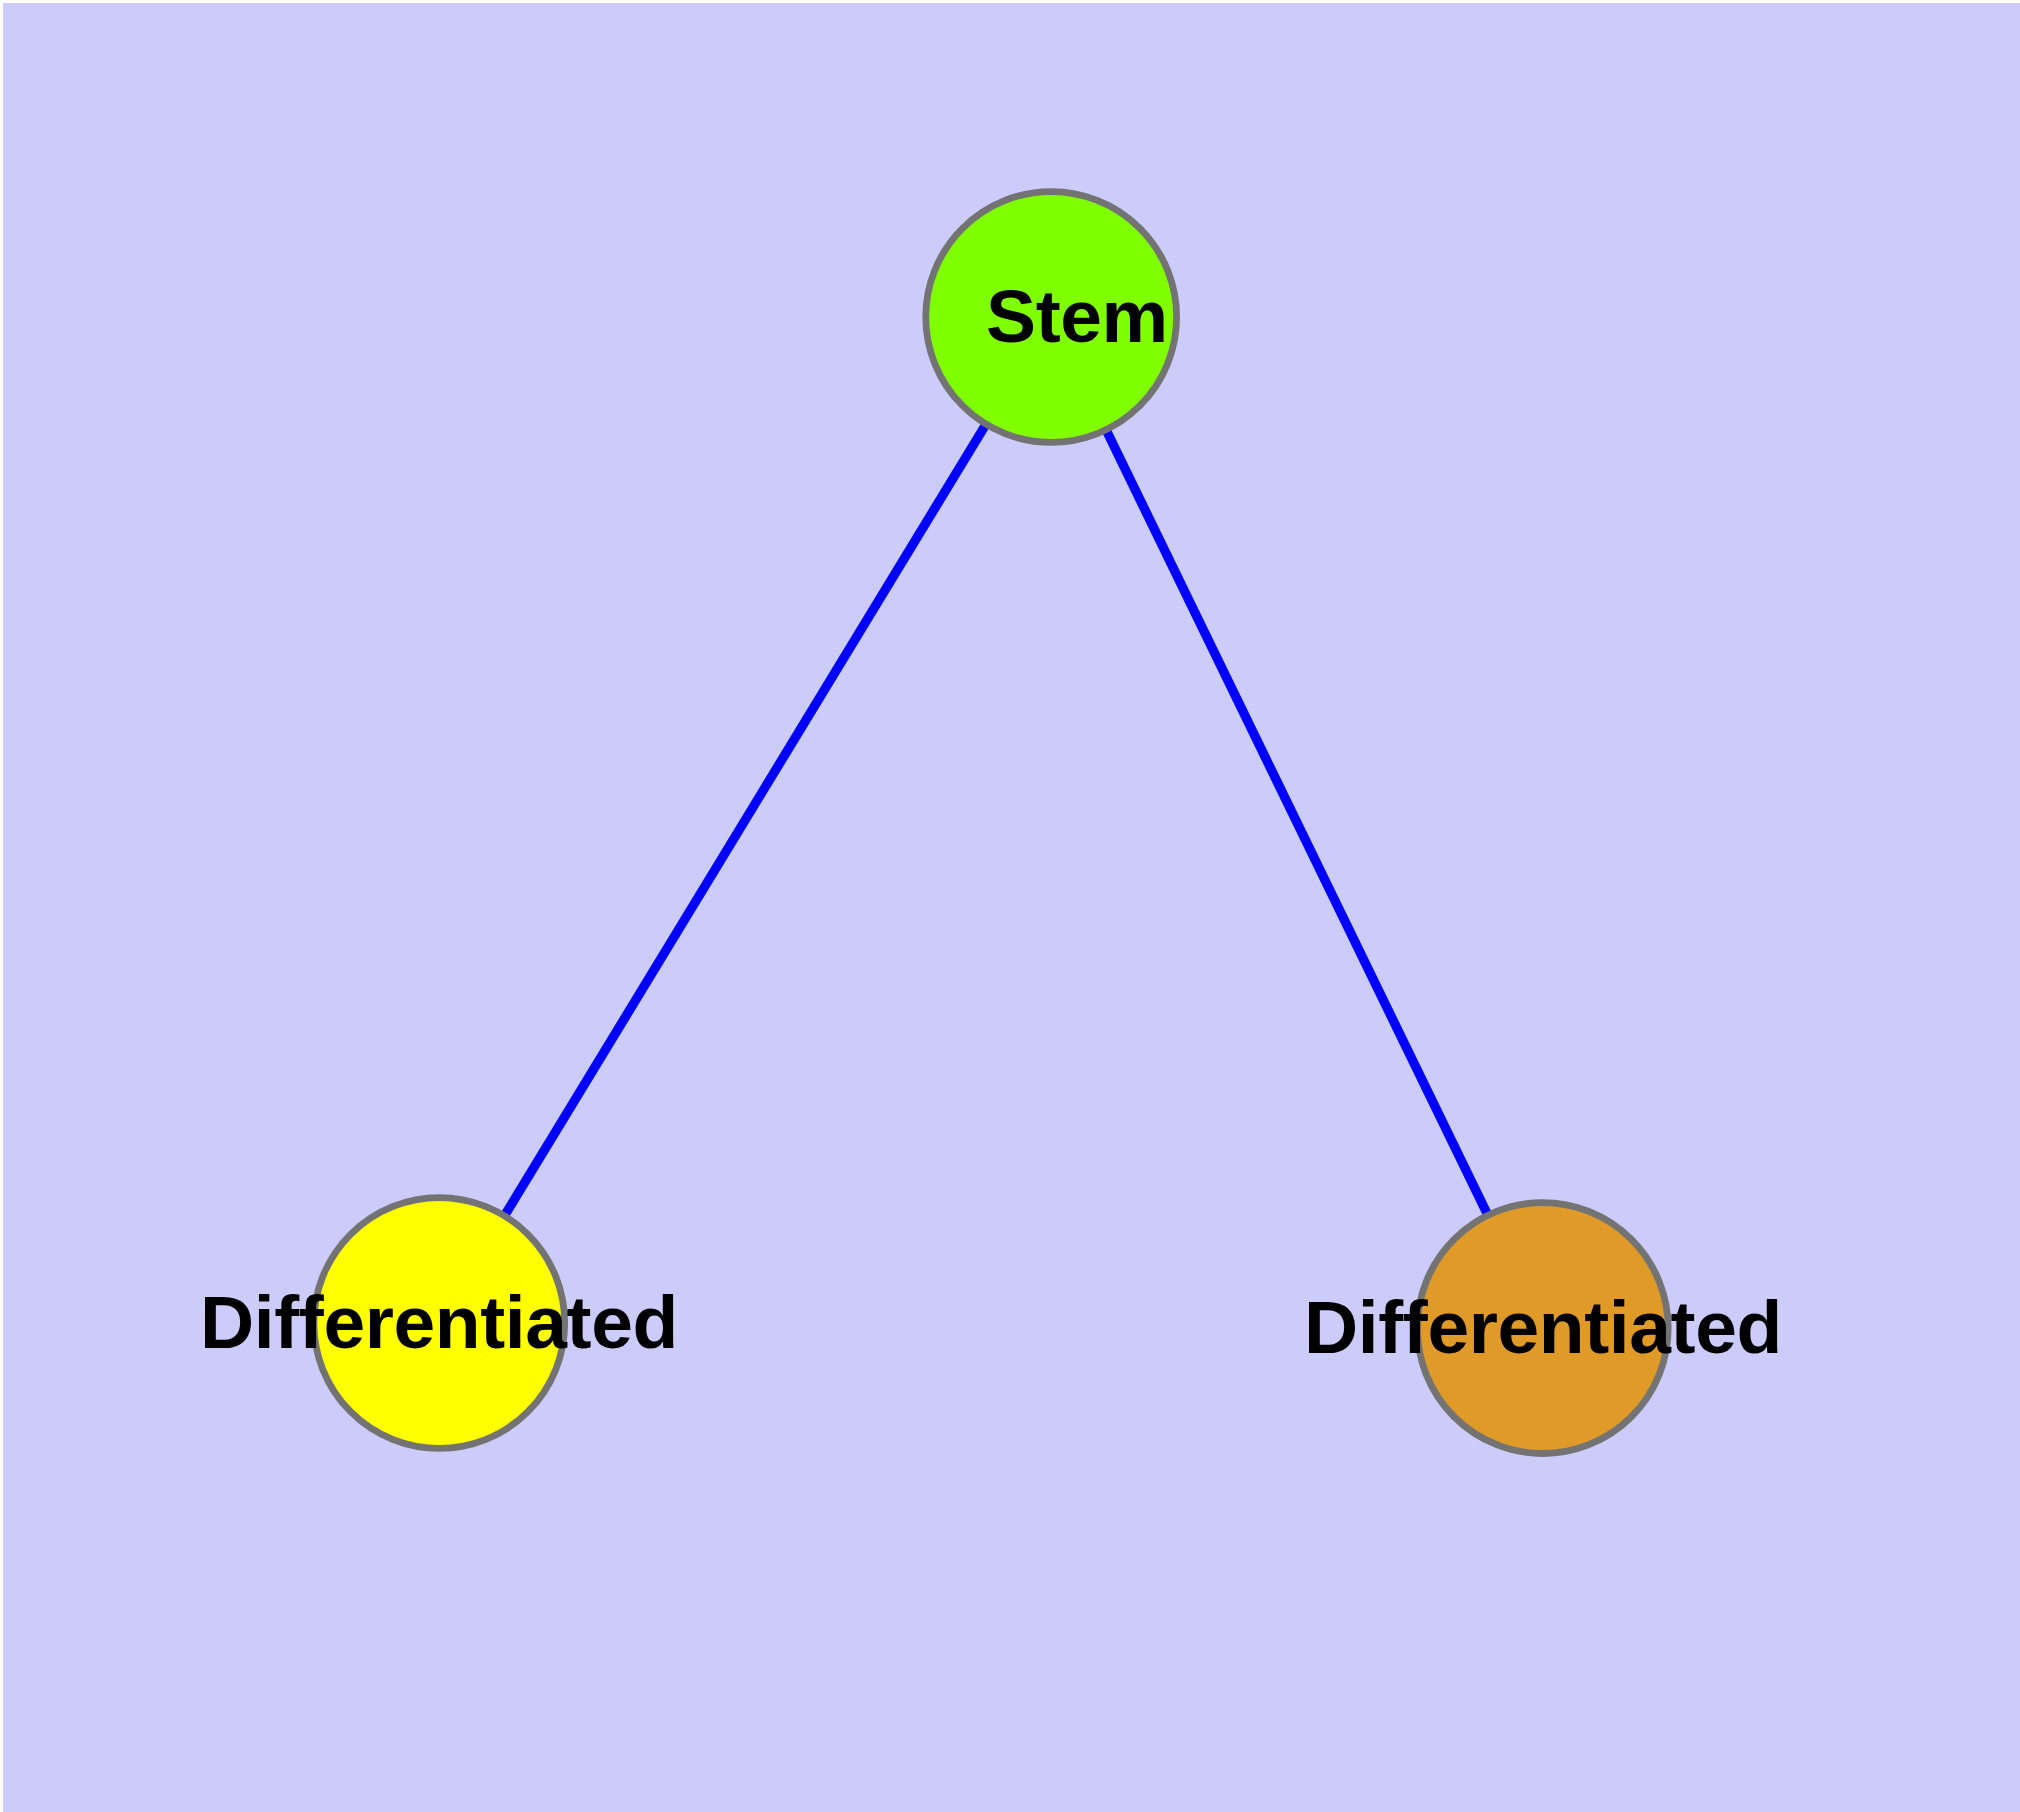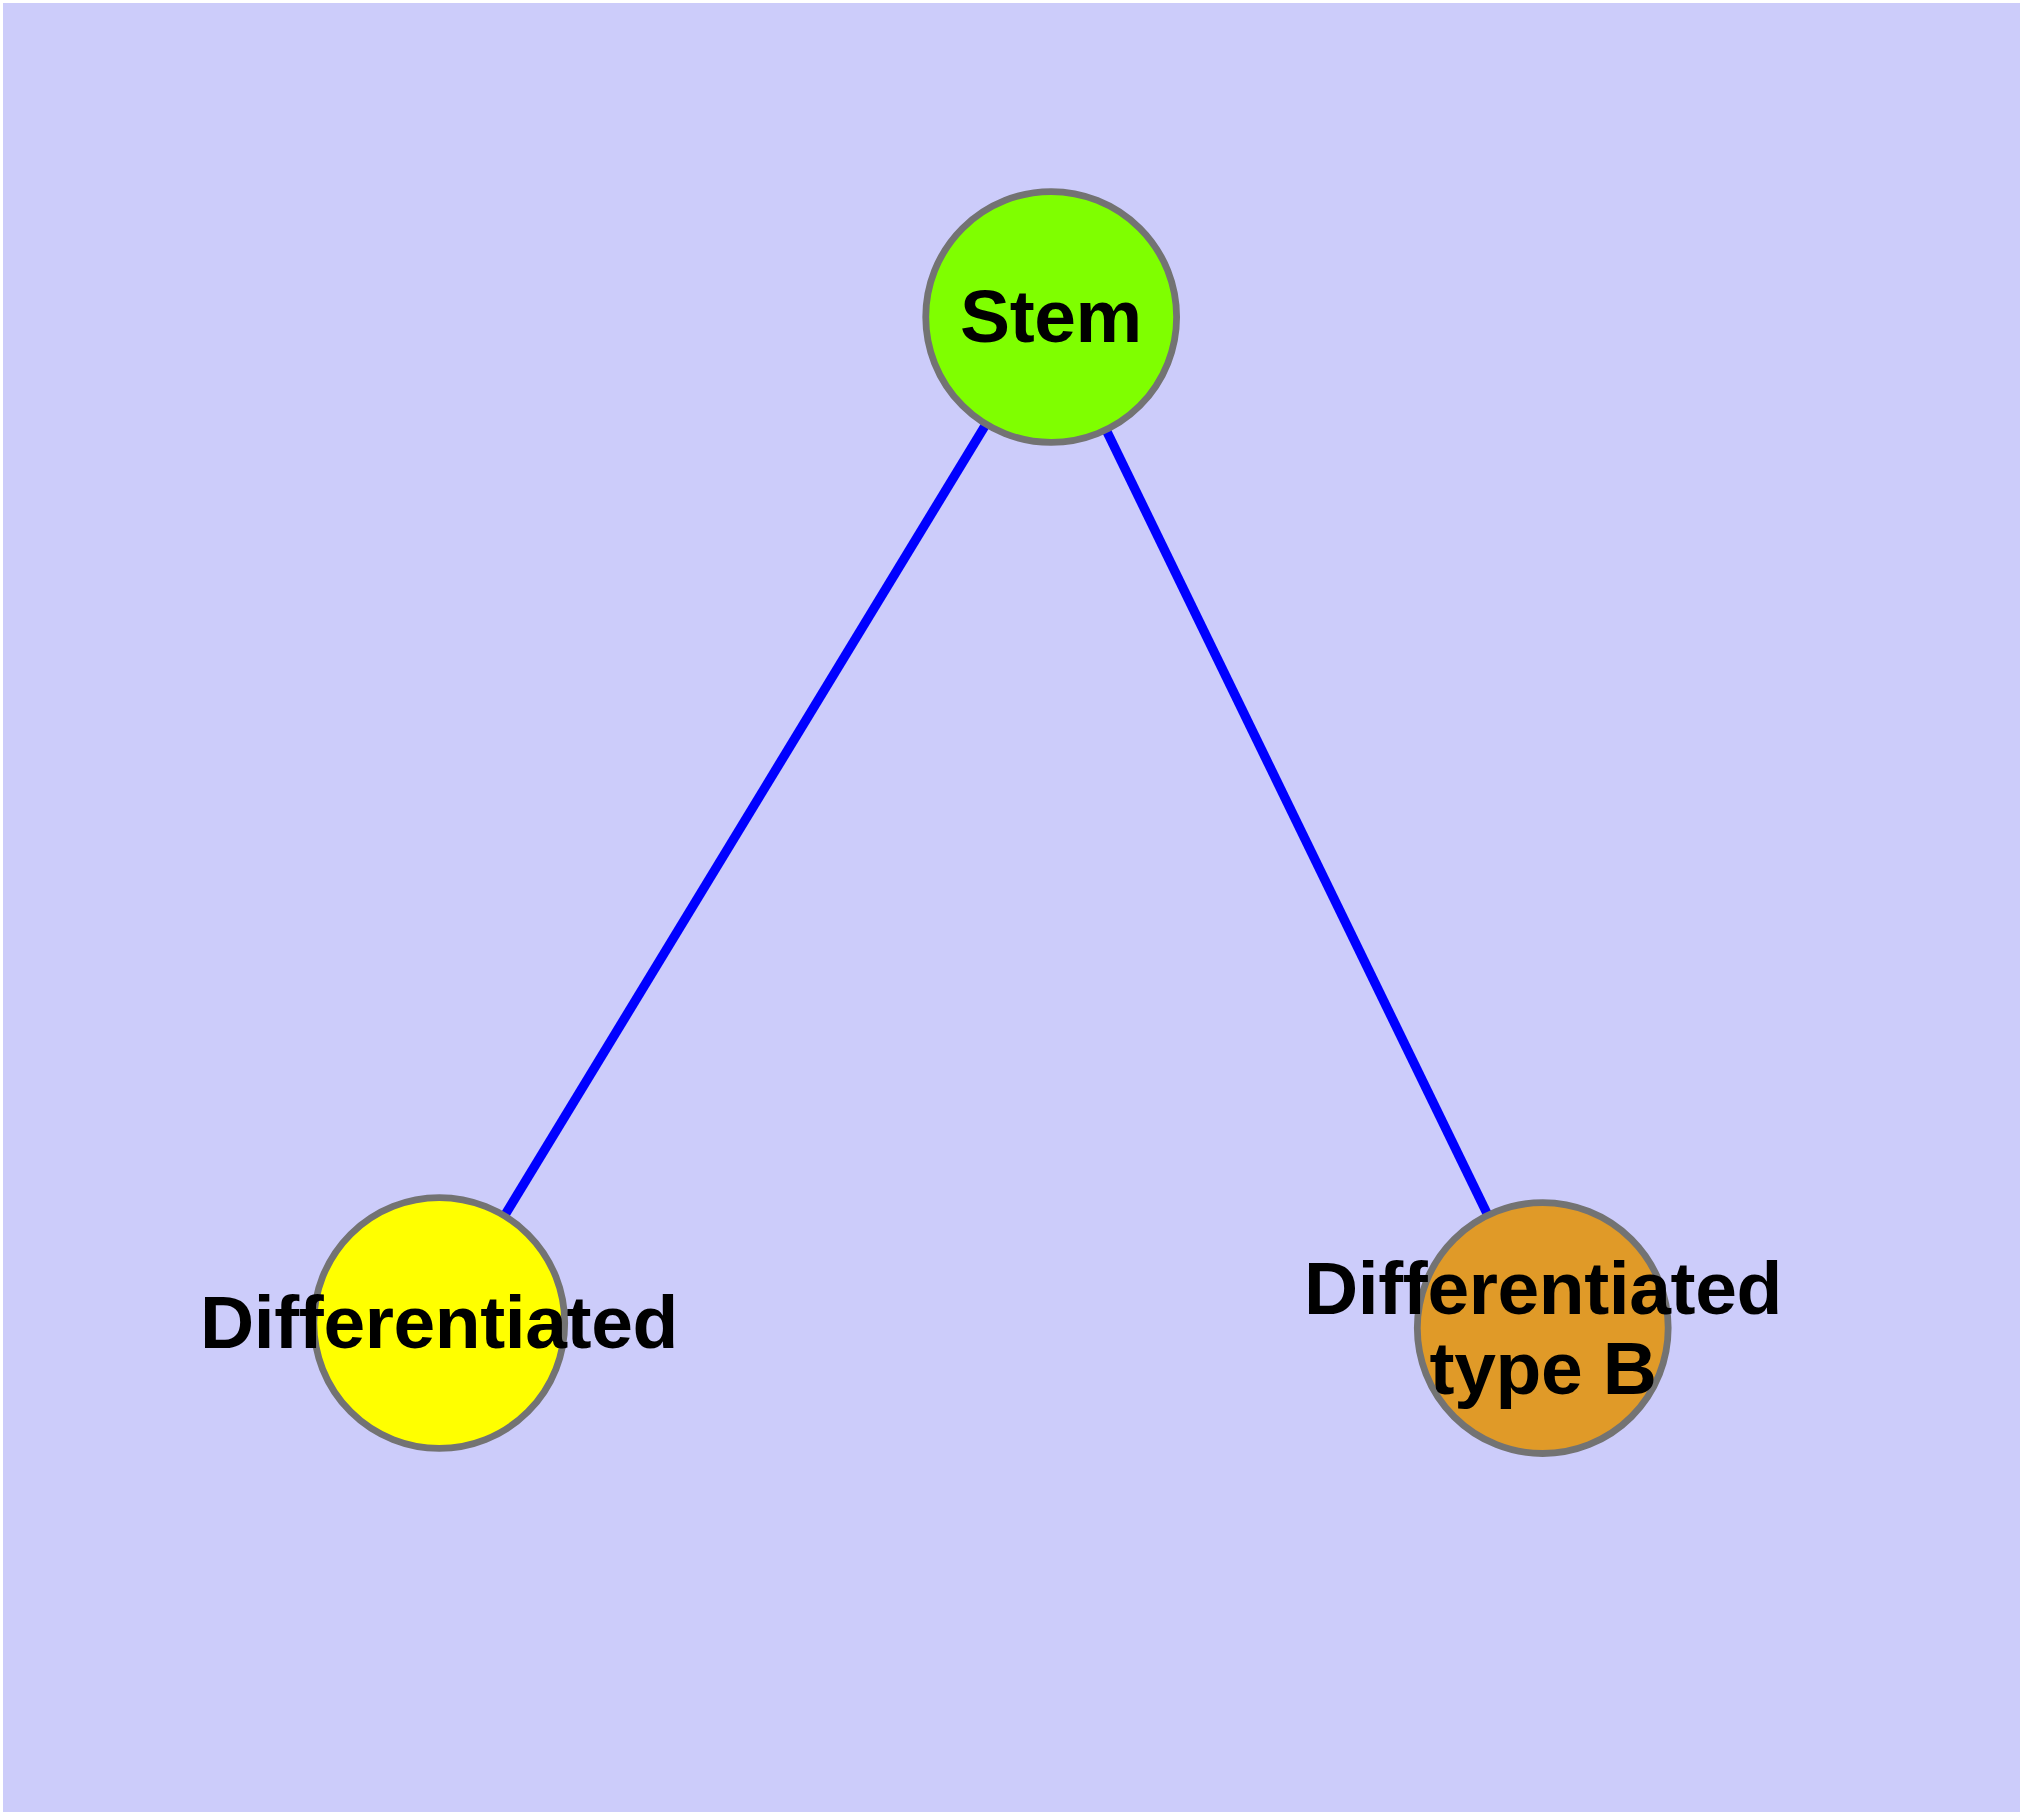--- a/index.html
+++ b/index.html
@@ -57,19 +57,19 @@
         <line x1="1305.5852576653529" y1="508.90209033580345" x2="1754.4147423346471" y2="1432.0979096641965" stroke="#0000ff" stroke-width="11" stroke-linecap="butt"></line>
       </g>
     <g id="node-layer">
         <circle cx="1240" cy="374" r="148" fill="#7fff00" stroke="#737373" stroke-width="8"></circle>
         <circle cx="518" cy="1561" r="148" fill="#ffff00" stroke="#737373" stroke-width="8"></circle>
         <circle cx="1820" cy="1567" r="148" fill="#e09a28" stroke="#737373" stroke-width="8"></circle>
       </g>
   </svg>
 
   <div id="label-layer">
-      <div class="node-label" style="left: 1051px; top: 317px; font-size: 75px;"><div>Stem</div></div>
+      <div class="node-label" style="left: 1077px; top: 317px; font-size: 75px;"><div>Stem</div></div>
       <div class="node-label" style="left: 439px; top: 1323px; font-size: 75px;"><div>Differentiated</div></div>
-      <div class="node-label" style="left: 1543px; top: 1328px; font-size: 75px;"><div>Differentiated</div><div>type B</div></div>
+      <div class="node-label" style="left: 1543px; top: 1328px; font-size: 75px;"><div>Differentiated</div></div>
     </div>
 
 </div>
 
 
 </body></html>

